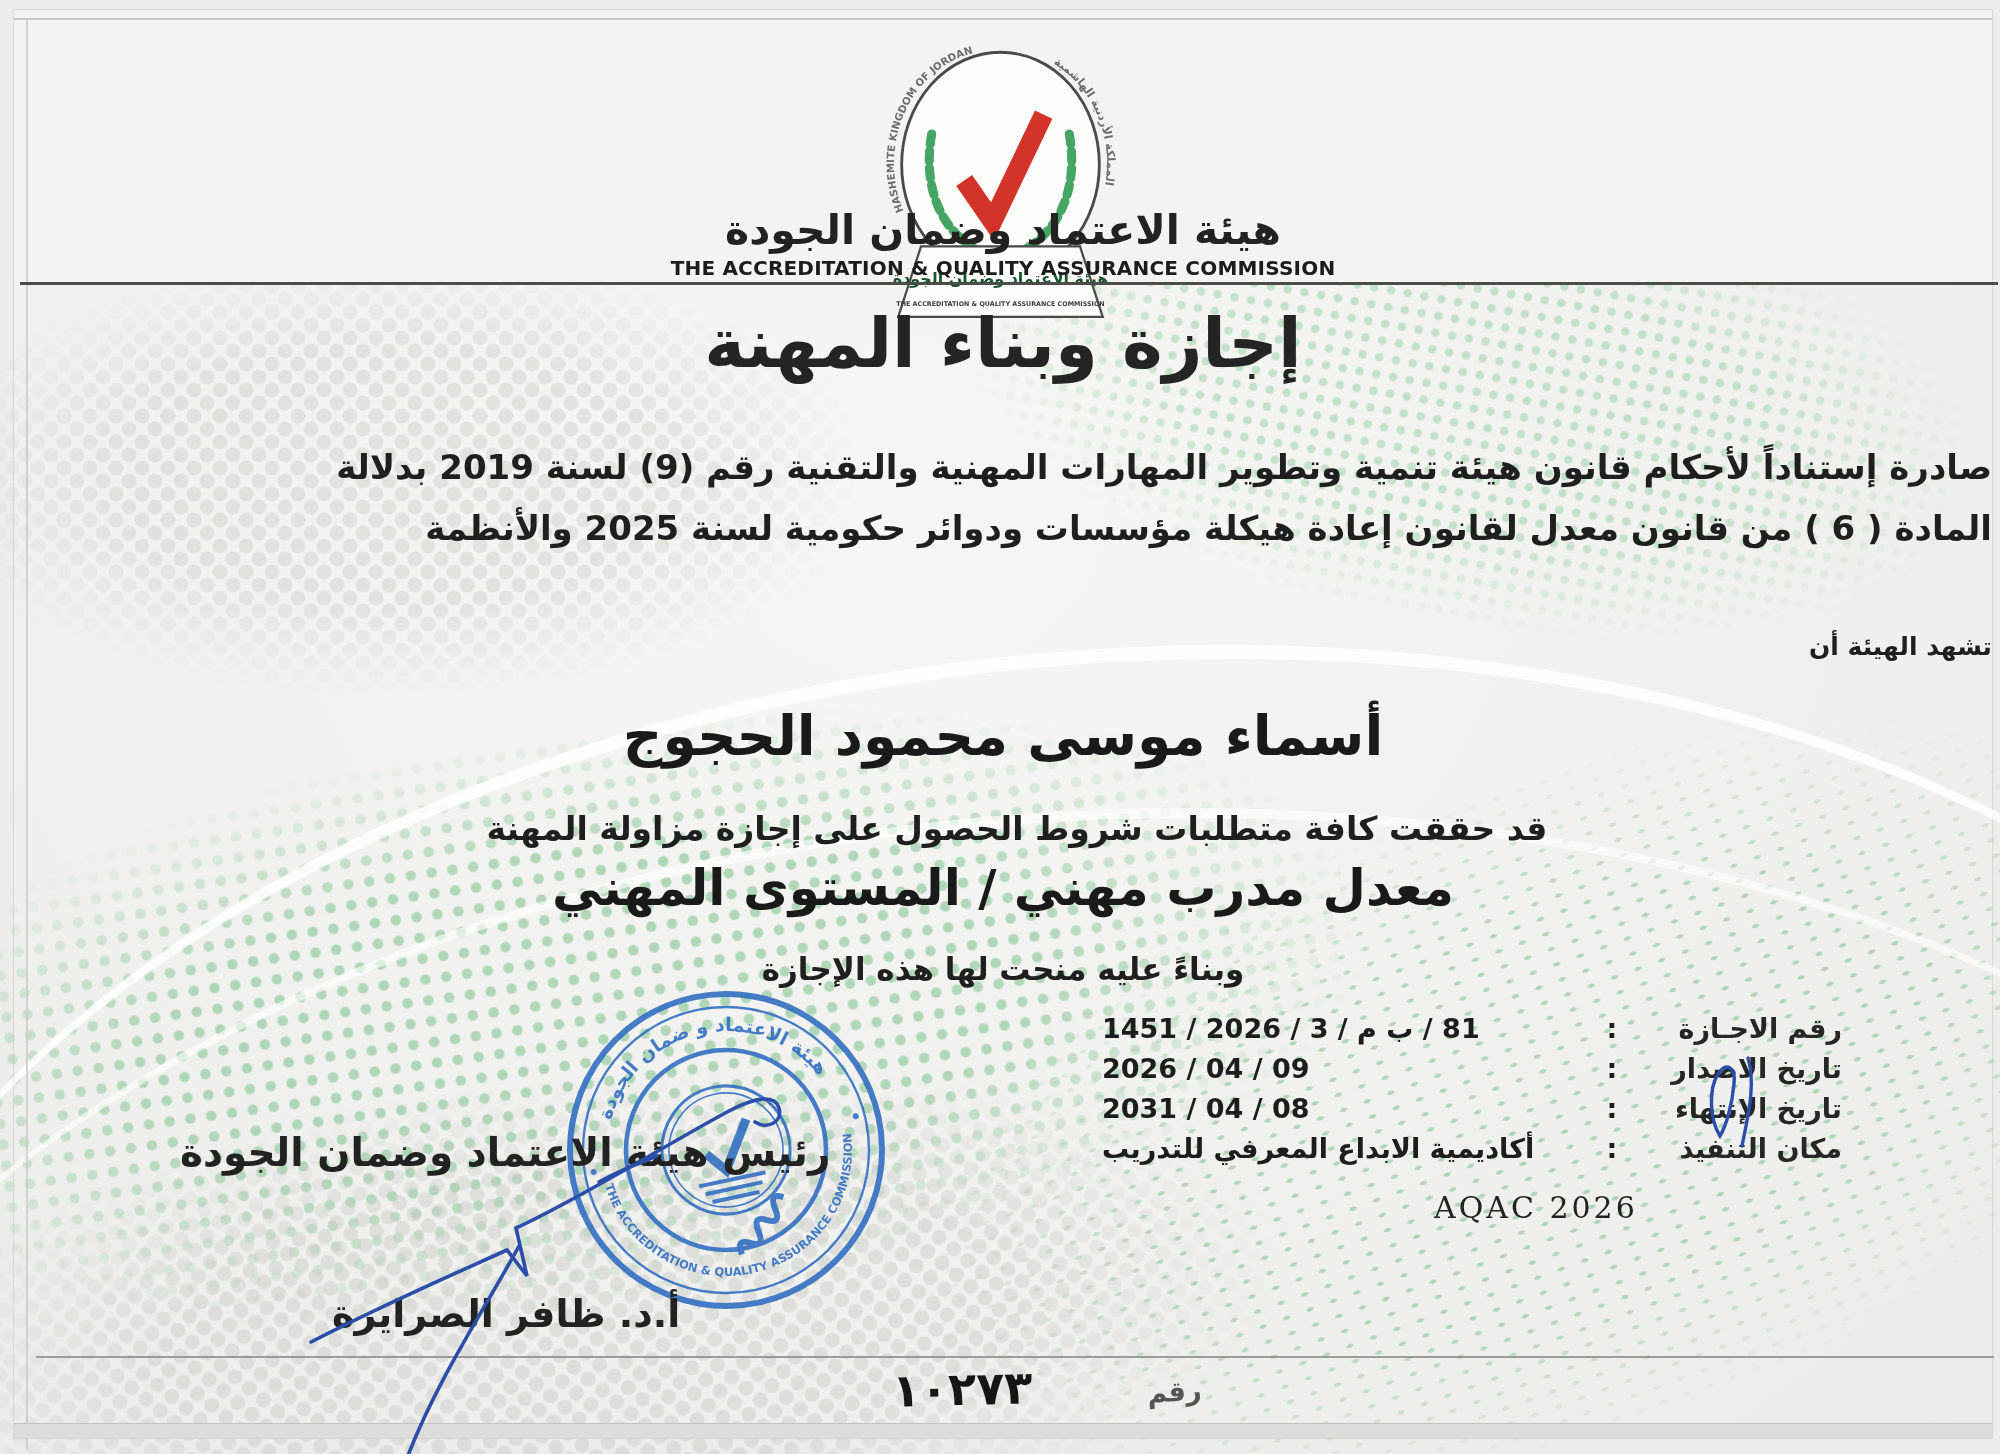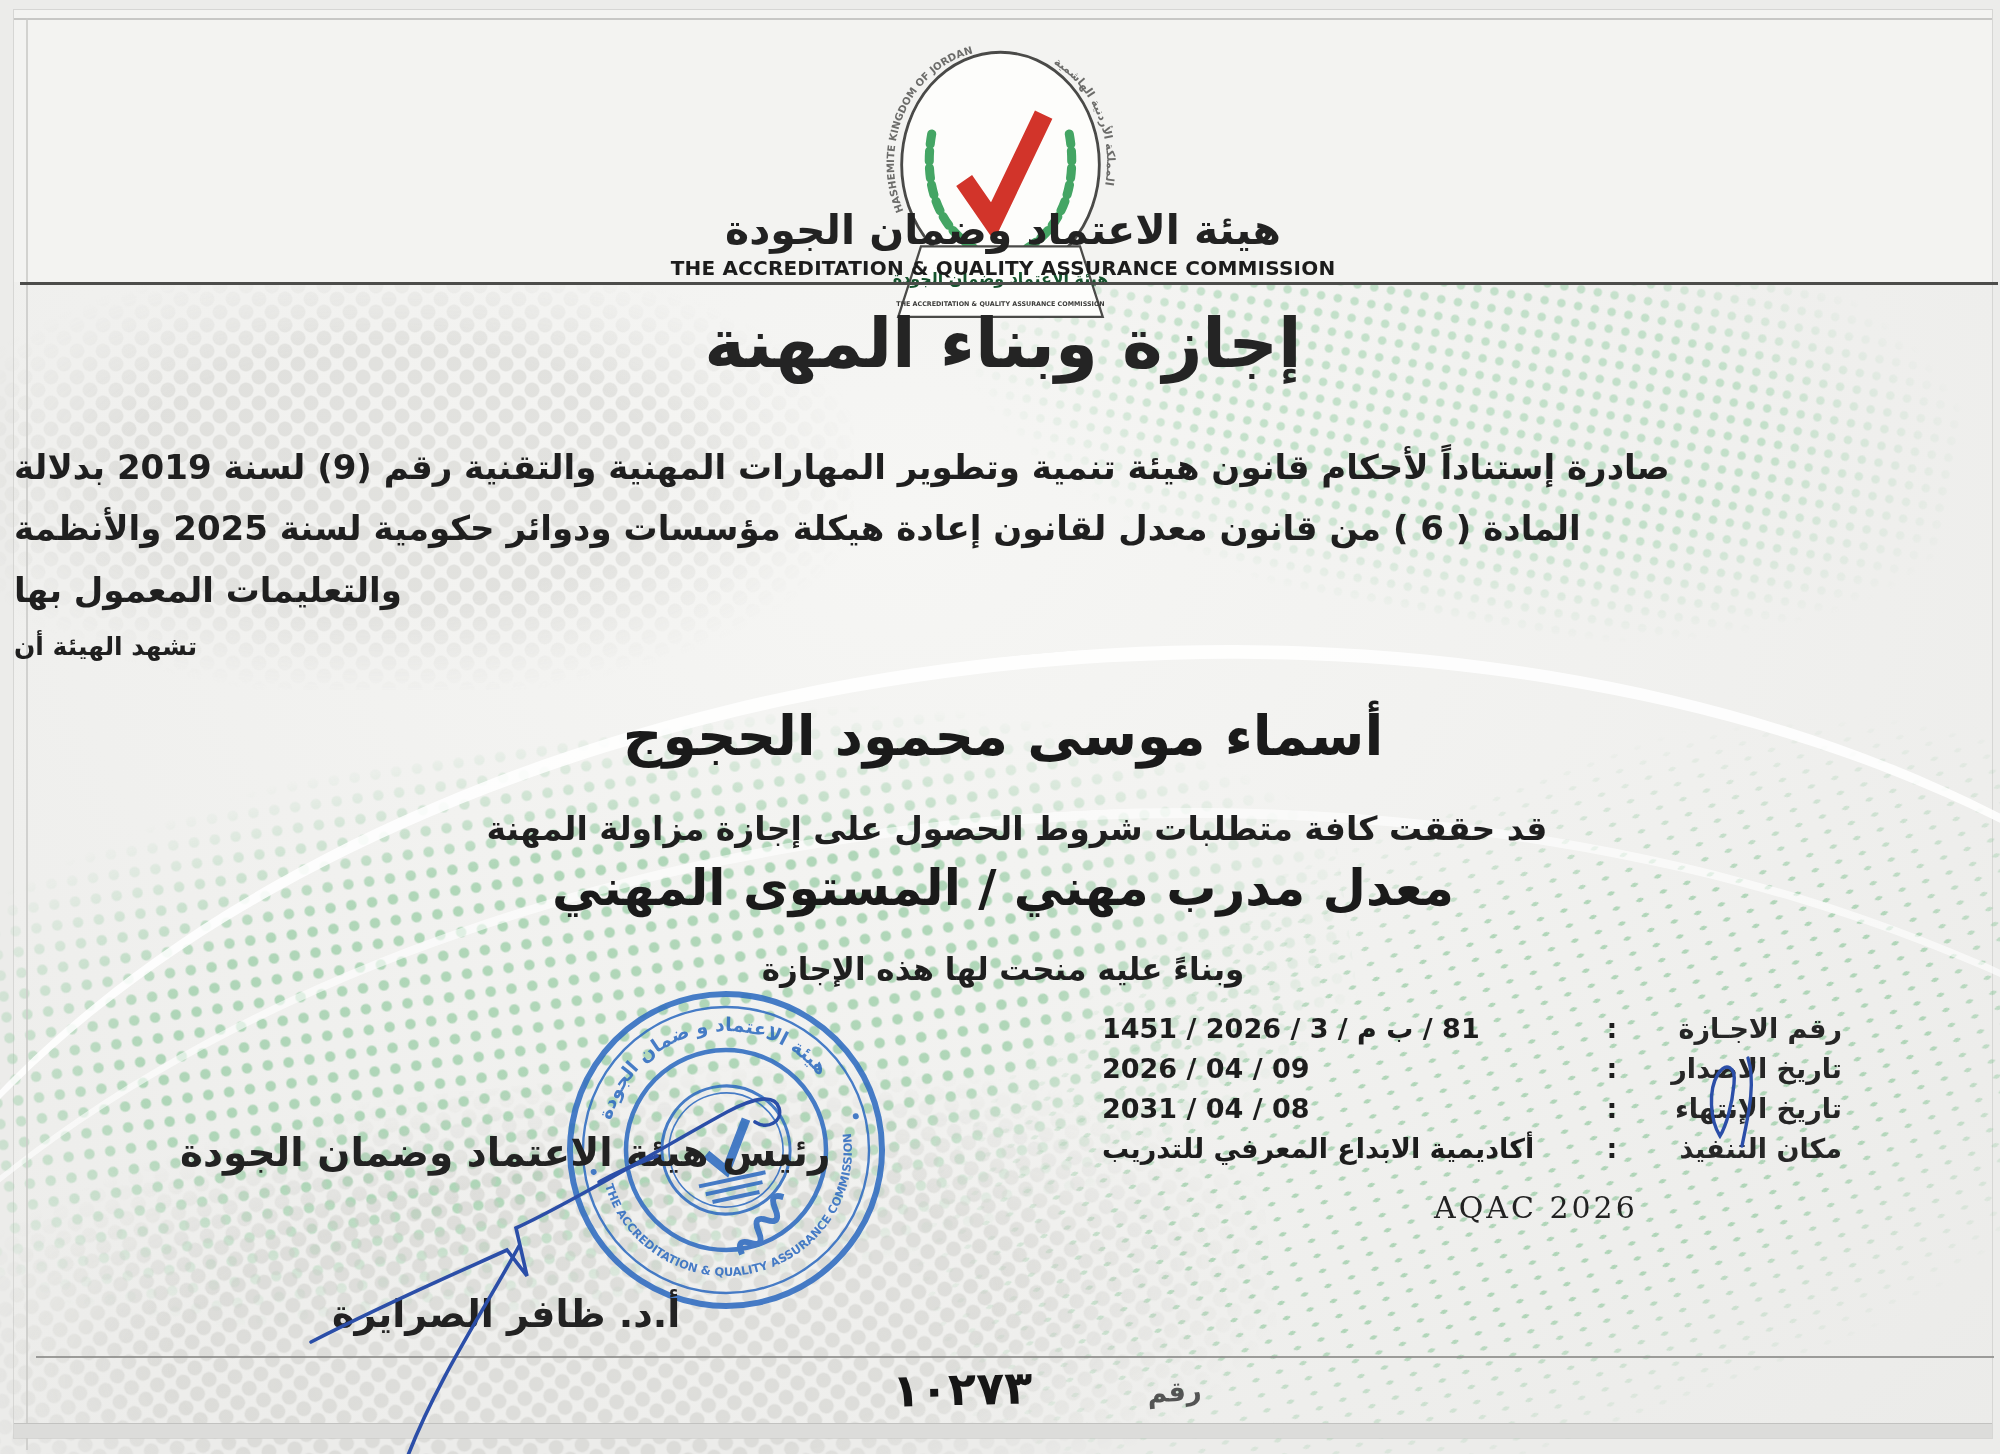--- a/index.html
+++ b/index.html
@@ -30,21 +30,21 @@
   .wave{position:absolute;border-radius:50%;pointer-events:none;}
   
   .org-ar{position:absolute;top:196px;left:0;width:100%;text-align:center;direction:rtl;
           font-size:41px;font-weight:bold;letter-spacing:-1px;color:#222;}
   .org-en{position:absolute;top:246px;left:0;width:100%;text-align:center;
           font-size:20px;font-weight:bold;letter-spacing:.2px;color:#1c1c1c;}
   .divider{position:absolute;top:272px;left:6px;width:1978px;height:3px;background:#4c4c4a;}
   
   .doc-title{position:absolute;top:293px;left:0;width:100%;text-align:center;direction:rtl;
           font-size:69px;font-weight:bold;color:#242424;}
-  .p-line{position:absolute;left:0;width:100%;text-align:left;direction:rtl;
+  .p-line{position:absolute;left:0;width:100%;text-align:right;direction:rtl;
           font-size:34px;font-weight:bold;color:#1f1f1f;}
   .holder{position:absolute;top:694px;left:0;width:100%;text-align:center;direction:rtl;
           font-size:55px;font-weight:bold;color:#1a1a1a;}
   .req{position:absolute;top:799px;left:14px;width:100%;text-align:center;direction:rtl;
           font-size:33px;font-weight:bold;color:#1f1f1f;}
   .prof{position:absolute;top:849px;left:0;width:100%;text-align:center;direction:rtl;
           font-size:50px;font-weight:bold;color:#1a1a1a;}
   .grant{position:absolute;top:941px;left:0;width:100%;text-align:center;direction:rtl;
           font-size:31px;font-weight:bold;color:#1f1f1f;}
   
@@ -114,21 +114,20 @@
       </svg>
     </div>
 
     <div class="org-ar">هيئة الاعتماد وضمان الجودة</div>
     <div class="org-en">THE ACCREDITATION &amp; QUALITY ASSURANCE COMMISSION</div>
     <div class="divider"></div>
 
     <div class="doc-title">إجازة وبناء المهنة</div>
     <div class="p-line" style="top:437px;">صادرة إستناداً لأحكام قانون هيئة تنمية وتطوير المهارات المهنية والتقنية رقم (9) لسنة 2019 بدلالة</div>
     <div class="p-line" style="top:498px;">المادة ( 6 ) من قانون معدل لقانون إعادة هيكلة مؤسسات ودوائر حكومية لسنة 2025  والأنظمة</div>
-    <div class="p-line" style="top:560px;">والتعليمات المعمول بها</div>
     <div class="p-line" style="top:622px;font-size:25px;">تشهد الهيئة أن</div>
     <div class="holder">أسماء موسى محمود الحجوج</div>
     <div class="req">قد حققت كافة متطلبات شروط الحصول على إجازة مزاولة المهنة</div>
     <div class="prof">معدل مدرب مهني / المستوى المهني</div>
     <div class="grant">وبناءً عليه منحت لها هذه الإجازة</div>
 
     <div class="details">
       <div class="d-row">
         <span class="d-label">رقم الاجـازة</span>
         <span class="d-colon">:</span>

